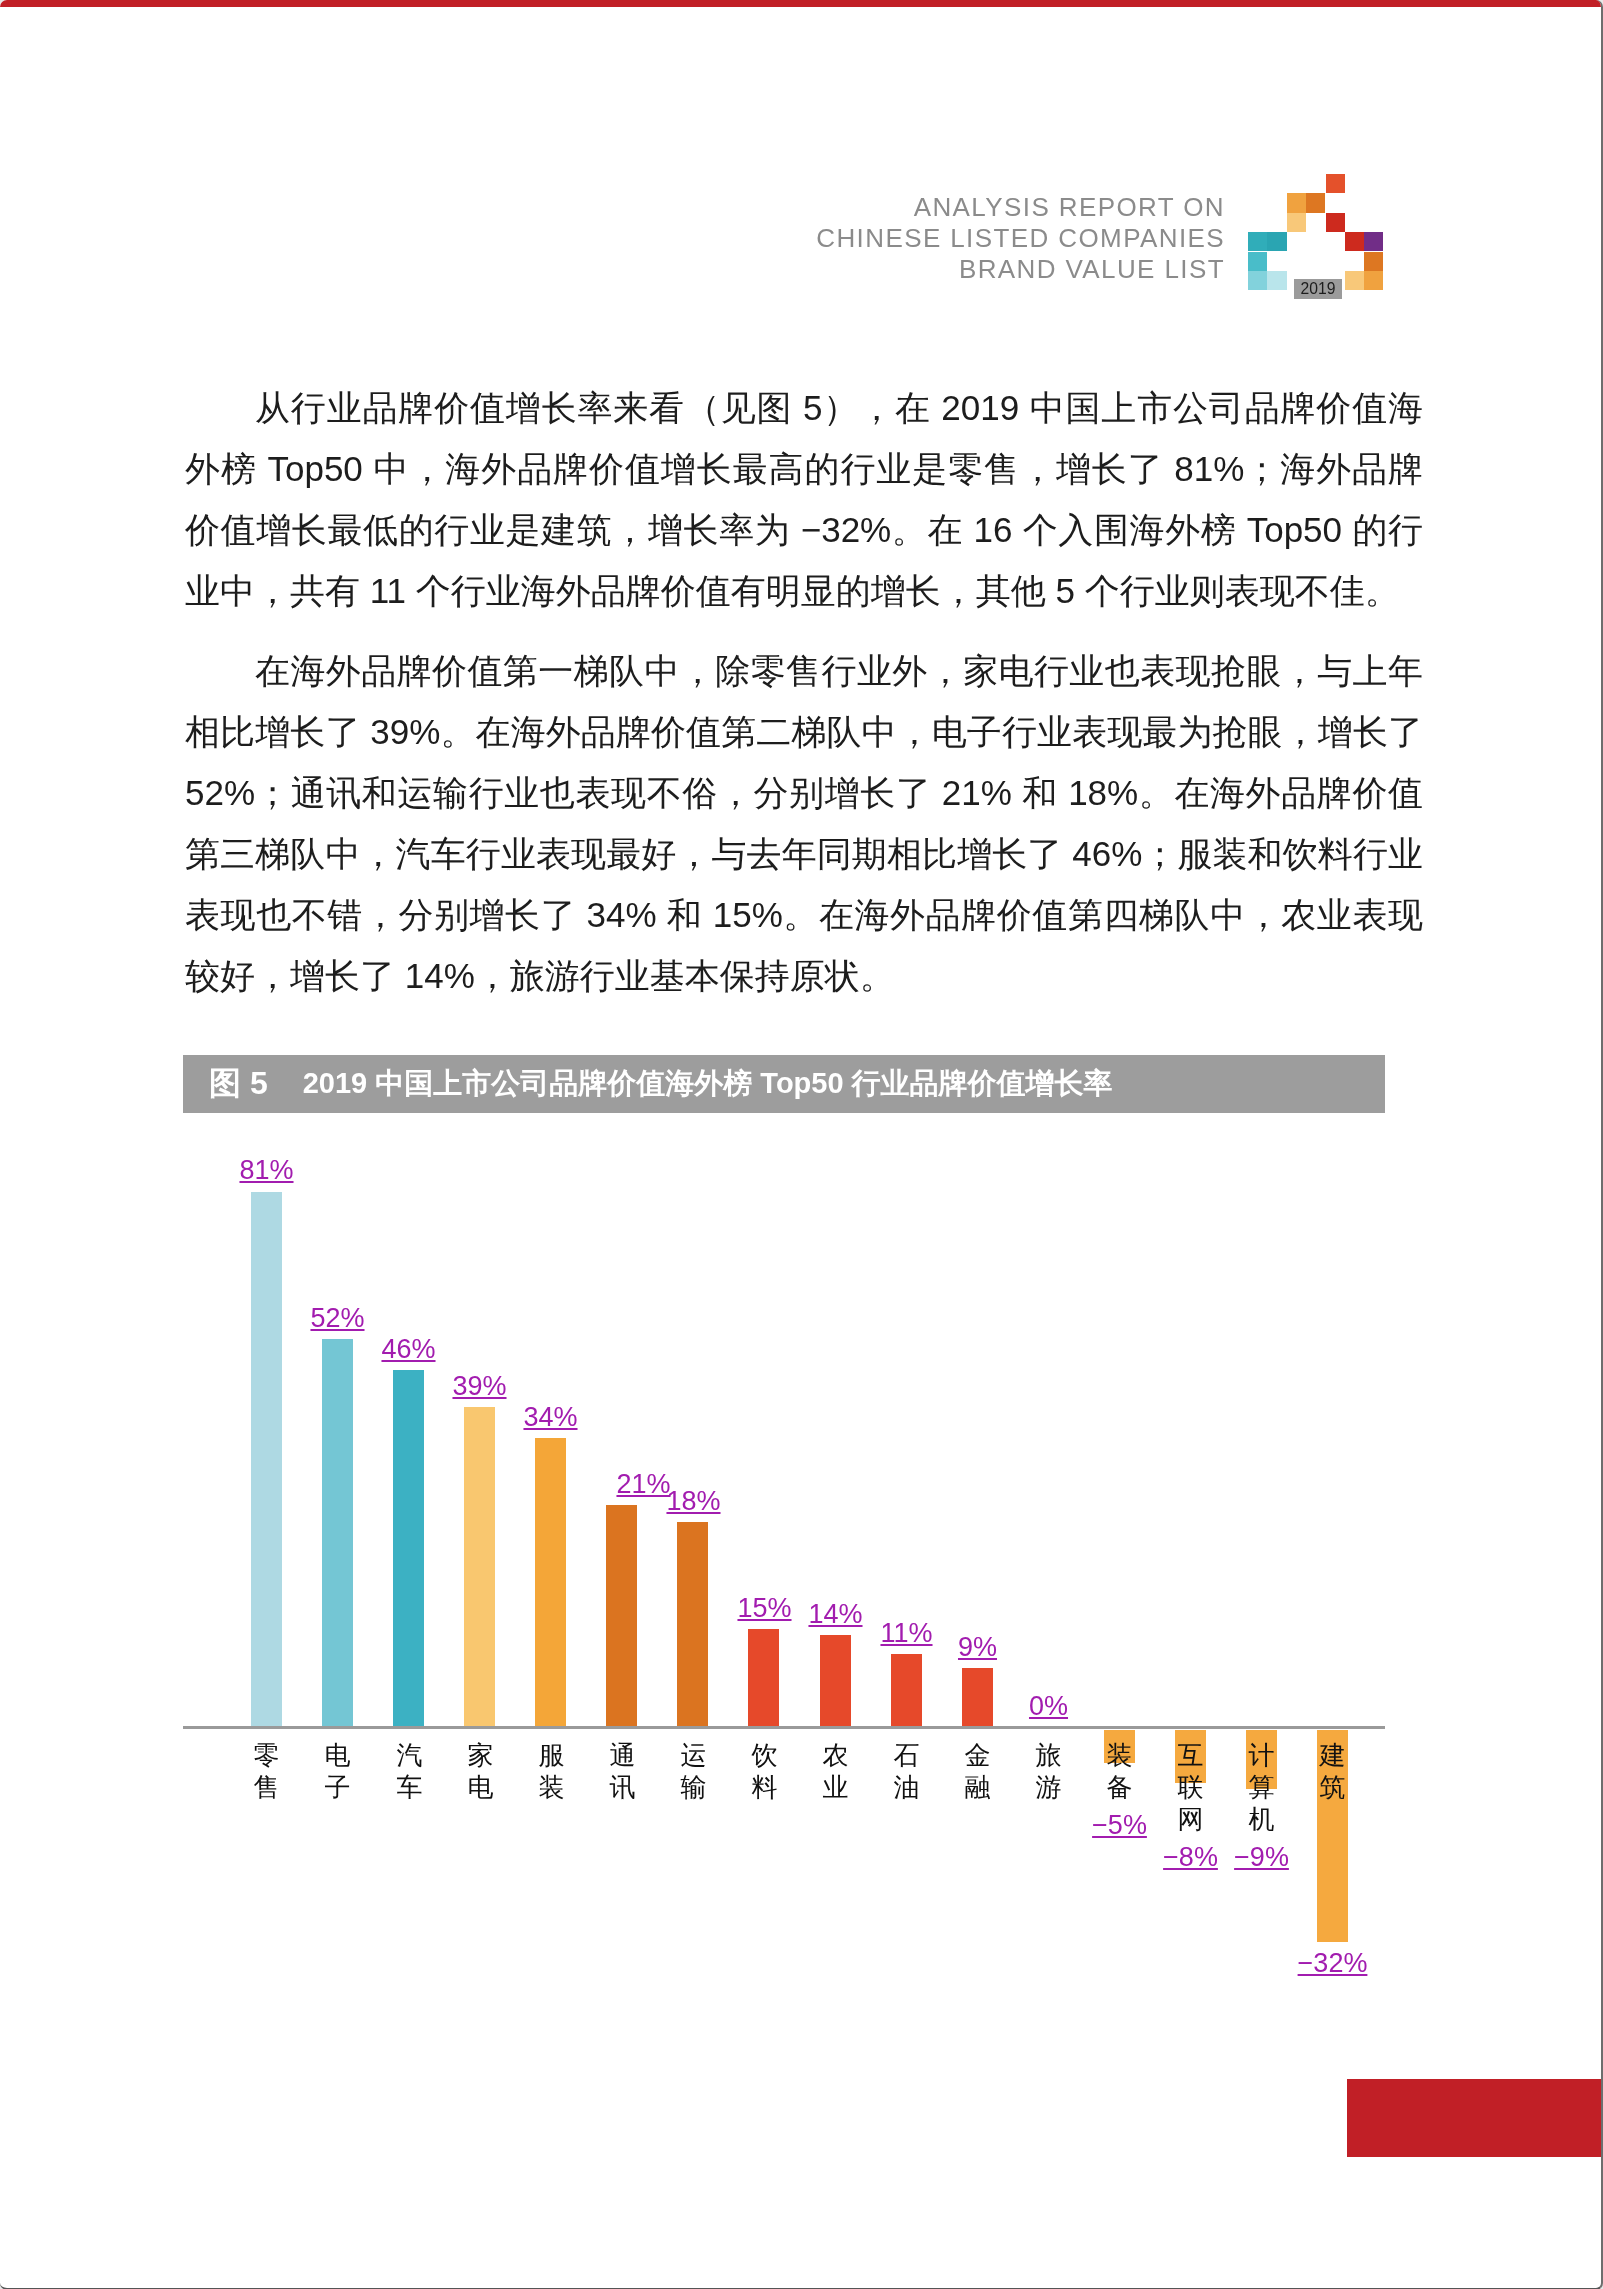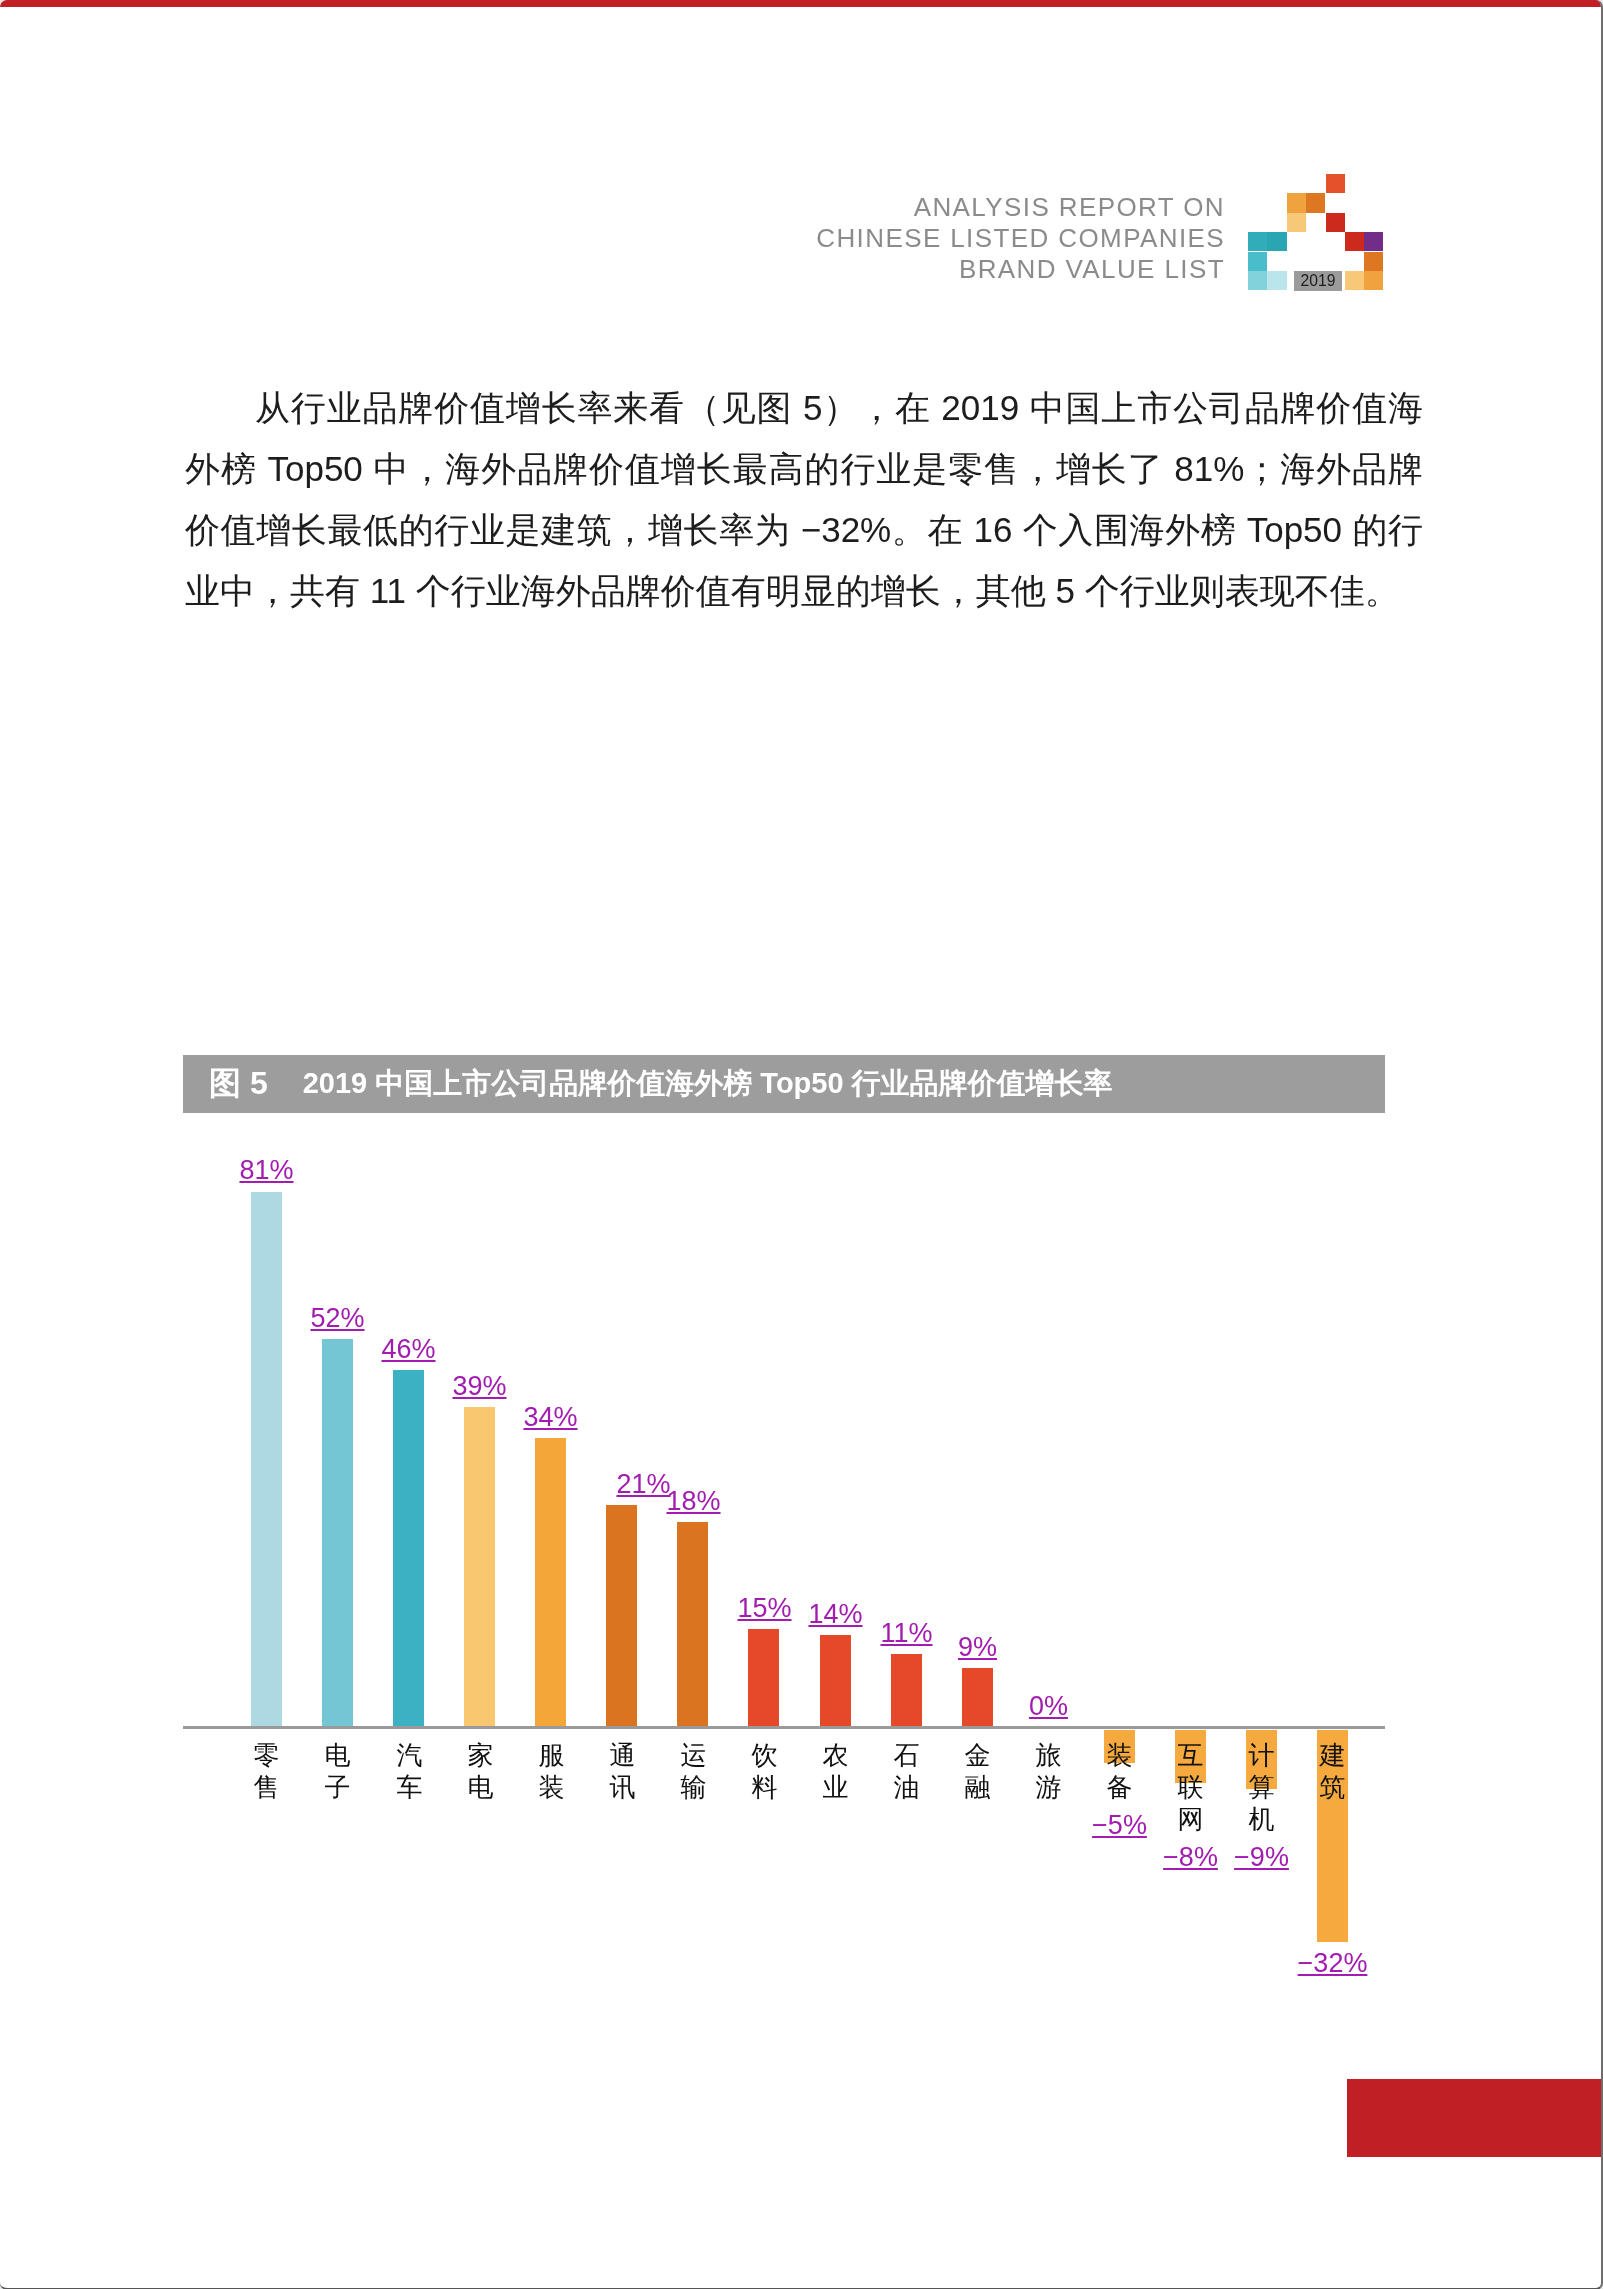--- a/index.html
+++ b/index.html
@@ -8,21 +8,21 @@
     font-family:"Liberation Sans","DejaVu Sans",sans-serif; overflow:hidden;
     box-sizing:border-box; border-right:2.8px solid #6e6e6e; border-bottom:2.8px solid #555;border-radius:7px;
   }
   .top-strip{position:absolute;left:0;top:0;width:1603px;height:7.4px;}
   
   .header{position:absolute; top:192px; right:376px; text-align:right;
     font-size:26px; line-height:31px; letter-spacing:1.4px; color:#8b8b8b; font-weight:300;}
   
   .logo{position:absolute; left:1248px; top:174px; width:137px; height:117px;}
   .logo .sq{position:absolute; width:19.4px; height:19.4px;}
-  .logo .yearbox{position:absolute; left:46px; top:97px; width:48px; height:20px;
+  .logo .yearbox{position:absolute; left:46px; top:105px; width:48px; height:20px;
     background:#9b9b9b; color:#1d1d1d; font-size:15.7px; line-height:20px; text-align:center;}
   
   .bodytext{position:absolute; left:185px; top:377px; width:1238px;
     color:#1d1d1d; font-size:35px; line-height:61px; text-align:justify;}
   .bodytext p{margin:0; text-indent:70px;}
   .bodytext p + p{margin-top:18.5px;}
   
   .figbar{position:absolute; left:183px; top:1055px; width:1202px; height:58px;
     display:flex; align-items:center; box-sizing:border-box; padding-left:26px;}
   .figtag{color:#fff; font-weight:bold; font-size:32px; margin-right:35px; white-space:nowrap;}
@@ -67,20 +67,21 @@
       <div class="sq" style="left: 0px; top: 78px; background: rgb(73, 189, 201);"></div>
       <div class="sq" style="left: 116px; top: 78px; background: rgb(221, 119, 34);"></div>
       <div class="sq" style="left: 0px; top: 97px; background: rgb(130, 210, 220);"></div>
       <div class="sq" style="left: 19.4px; top: 97px; background: rgb(185, 229, 235);"></div>
       <div class="sq" style="left: 97px; top: 97px; background: rgb(248, 200, 121);"></div>
       <div class="sq" style="left: 116px; top: 97px; background: rgb(240, 162, 63);"></div>
     </div>
 
   <div class="bodytext">
     <p>从行业品牌价值增长率来看（见图 5），在 2019 中国上市公司品牌价值海外榜 Top50 中，海外品牌价值增长最高的行业是零售，增长了 81%；海外品牌价值增长最低的行业是建筑，增长率为 −32%。在 16 个入围海外榜 Top50 的行业中，共有 11 个行业海外品牌价值有明显的增长，其他 5 个行业则表现不佳。</p>
+    <p>在海外品牌价值第一梯队中，除零售行业外，家电行业也表现抢眼，与上年相比增长了 39%。在海外品牌价值第二梯队中，电子行业表现最为抢眼，增长了 52%；通讯和运输行业也表现不俗，分别增长了 21% 和 18%。在海外品牌价值第三梯队中，汽车行业表现最好，与去年同期相比增长了 46%；服装和饮料行业表现也不错，分别增长了 34% 和 15%。在海外品牌价值第四梯队中，农业表现较好，增长了 14%，旅游行业基本保持原状。</p>
   </div>
 
   <div class="figbar" id="figbar" style="background: rgb(157, 157, 157);">
     <span class="figtag">图 5</span>
     <span class="figtitle">2019 中国上市公司品牌价值海外榜 Top50 行业品牌价值增长率</span>
   </div>
 
   <div class="chart" id="chart">
     <div class="axis" id="axisLine" style="background: rgb(154, 154, 154);"></div>
   <div class="bar" style="left: 251px; width: 31px; height: 535px; top: 1192px; background: rgb(174, 217, 227);"></div>

